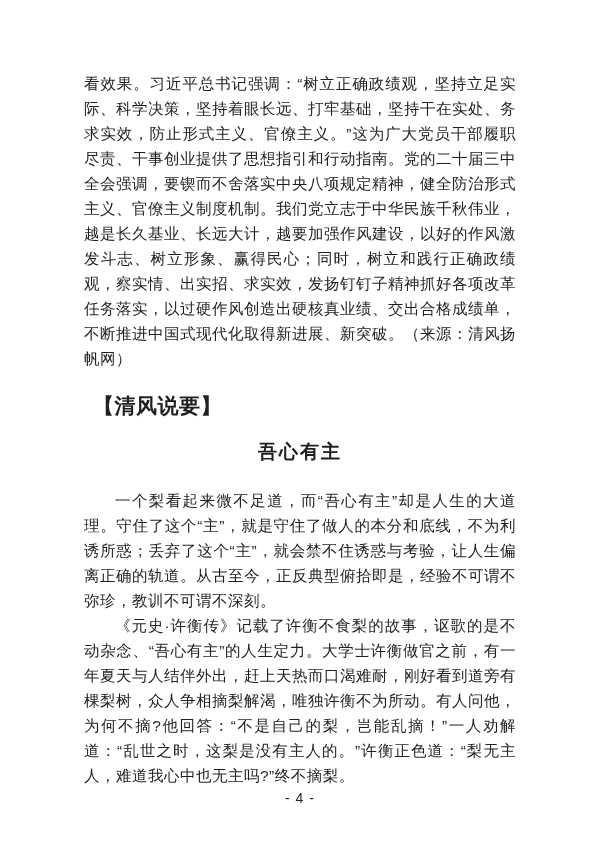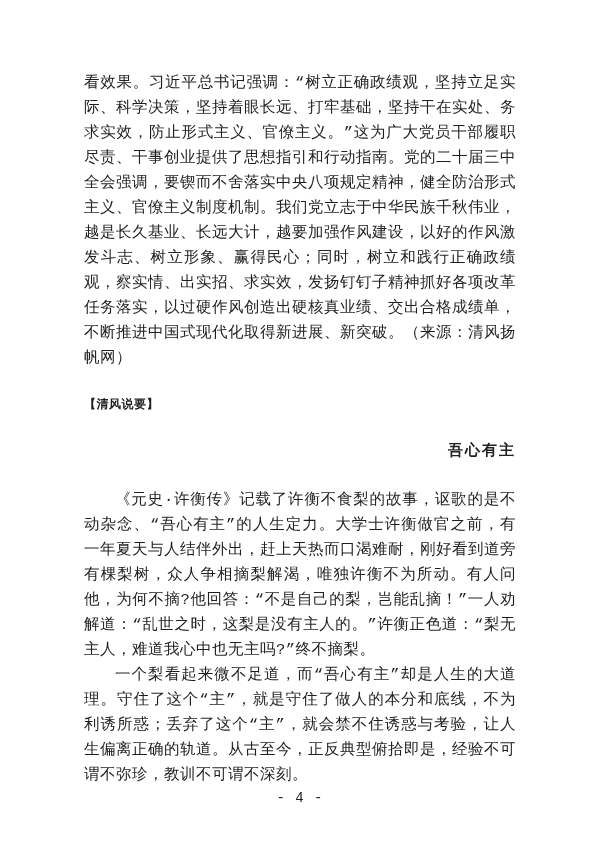--- a/index.html
+++ b/index.html
@@ -6,53 +6,53 @@
     margin: 0;
     padding: 0;
     background: #ffffff;
   }
   .page {
     position: relative;
     width: 600px;
     height: 849px;
     background: #ffffff;
     overflow: hidden;
-    font-family: Liberation Mono, monospace;
+    font-family: Liberation Sans, sans-serif;
     color: #1f1f1f;
   }
   .content {
     position: absolute;
     top: 71px;
     left: 84px;
     right: 84px;
   }
   .para {
     margin: 0;
     font-size: 15.5px;
     line-height: 25px;
     text-align: justify;
     text-indent: 2em;
     letter-spacing: 0.5px;
   }
   .para.no-indent {
     text-indent: 0;
   }
   .section-header {
-    margin: 22px 0 0 0;
-    font-size: 12px;
+    margin: 22px 0 0 9px;
+    font-size: 21px;
     line-height: 25px;
     font-weight: 600;
     letter-spacing: 0.5px;
   }
   .article-title {
     margin: 20px 0 22px 0;
-    font-size: 15px;
+    font-size: 19px;
     line-height: 28px;
     font-weight: 600;
-    text-align: right;
+    text-align: center;
     letter-spacing: 2px;
   }
   .footer {
     position: absolute;
     left: 0;
     right: 0;
     bottom: 42px;
     text-align: center;
     font-size: 14px;
     line-height: 17px;
@@ -61,17 +61,17 @@
   }
 </style>
 </head>
 <body>
 
 <div class="page">
   <div class="content">
     <p class="para no-indent">看效果。习近平总书记强调：“树立正确政绩观，坚持立足实际、科学决策，坚持着眼长远、打牢基础，坚持干在实处、务求实效，防止形式主义、官僚主义。”这为广大党员干部履职尽责、干事创业提供了思想指引和行动指南。党的二十届三中全会强调，要锲而不舍落实中央八项规定精神，健全防治形式主义、官僚主义制度机制。我们党立志于中华民族千秋伟业，越是长久基业、长远大计，越要加强作风建设，以好的作风激发斗志、树立形象、赢得民心；同时，树立和践行正确政绩观，察实情、出实招、求实效，发扬钉钉子精神抓好各项改革任务落实，以过硬作风创造出硬核真业绩、交出合格成绩单，不断推进中国式现代化取得新进展、新突破。（来源：清风扬帆网）</p>
     <p class="section-header">【清风说要】</p>
     <h1 class="article-title">吾心有主</h1>
+    <p class="para">一个梨看起来微不足道，而“吾心有主”却是人生的大道理。守住了这个“主”，就是守住了做人的本分和底线，不为利诱所惑；丢弃了这个“主”，就会禁不住诱惑与考验，让人生偏离正确的轨道。从古至今，正反典型俯拾即是，经验不可谓不弥珍，教训不可谓不深刻。</p>
     <p class="para">《元史·许衡传》记载了许衡不食梨的故事，讴歌的是不动杂念、“吾心有主”的人生定力。大学士许衡做官之前，有一年夏天与人结伴外出，赶上天热而口渴难耐，刚好看到道旁有棵梨树，众人争相摘梨解渴，唯独许衡不为所动。有人问他，为何不摘?他回答：“不是自己的梨，岂能乱摘！”一人劝解道：“乱世之时，这梨是没有主人的。”许衡正色道：“梨无主人，难道我心中也无主吗?”终不摘梨。</p>
-    <p class="para">一个梨看起来微不足道，而“吾心有主”却是人生的大道理。守住了这个“主”，就是守住了做人的本分和底线，不为利诱所惑；丢弃了这个“主”，就会禁不住诱惑与考验，让人生偏离正确的轨道。从古至今，正反典型俯拾即是，经验不可谓不弥珍，教训不可谓不深刻。</p>
   </div>
   <div class="footer">- 4 -</div>
 </div>
 
 </body></html>

